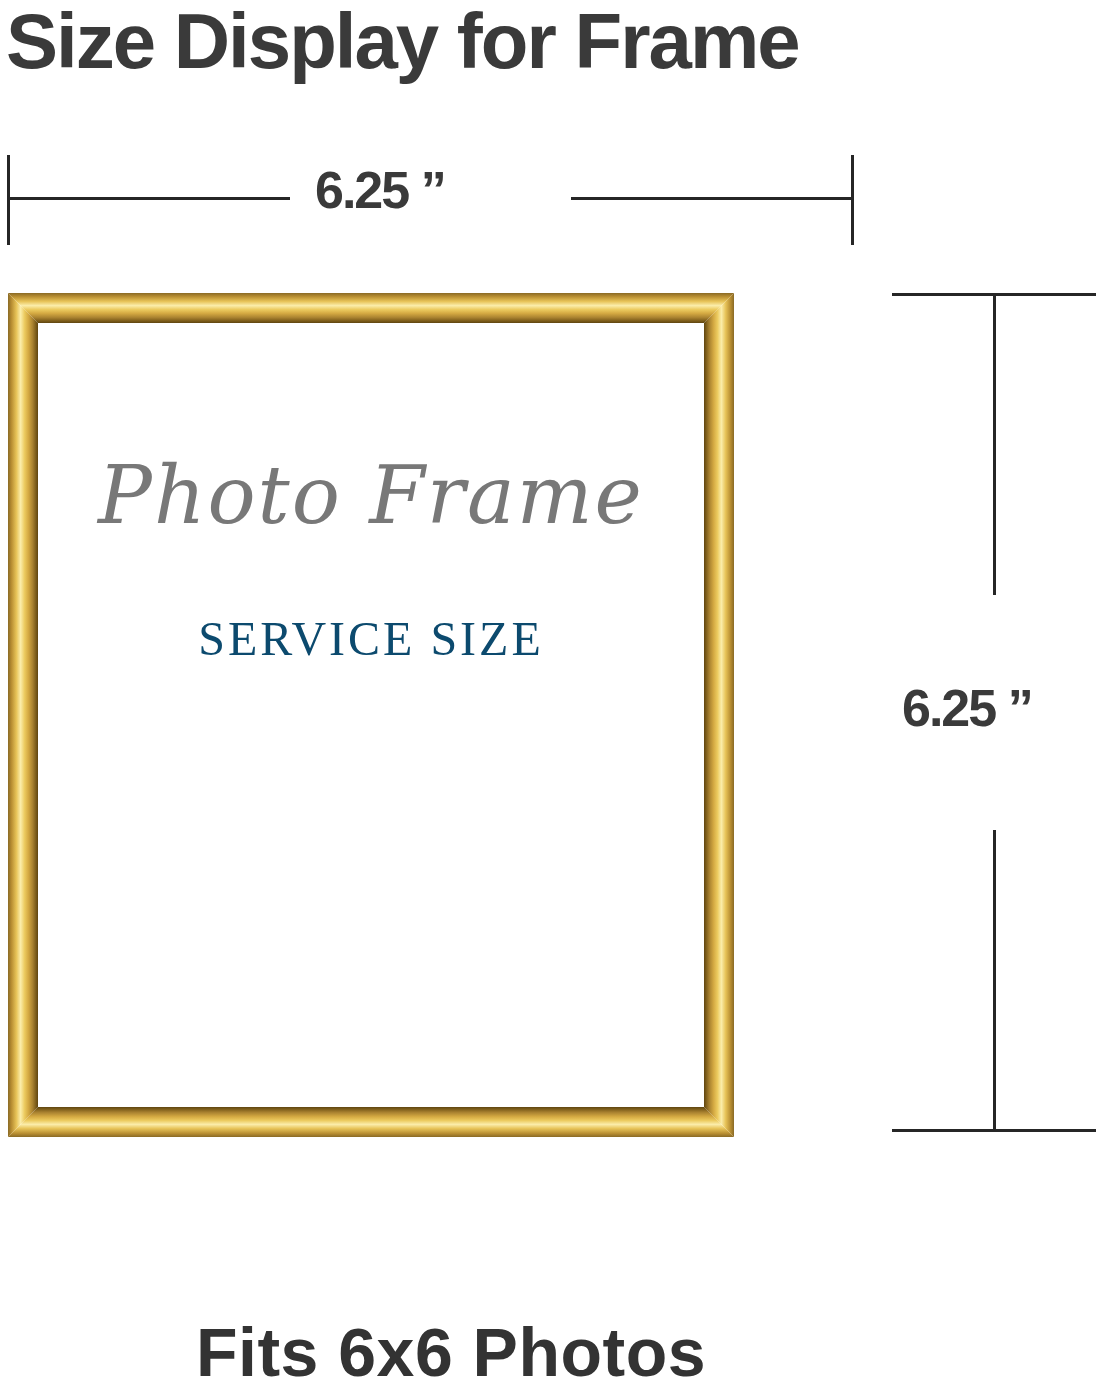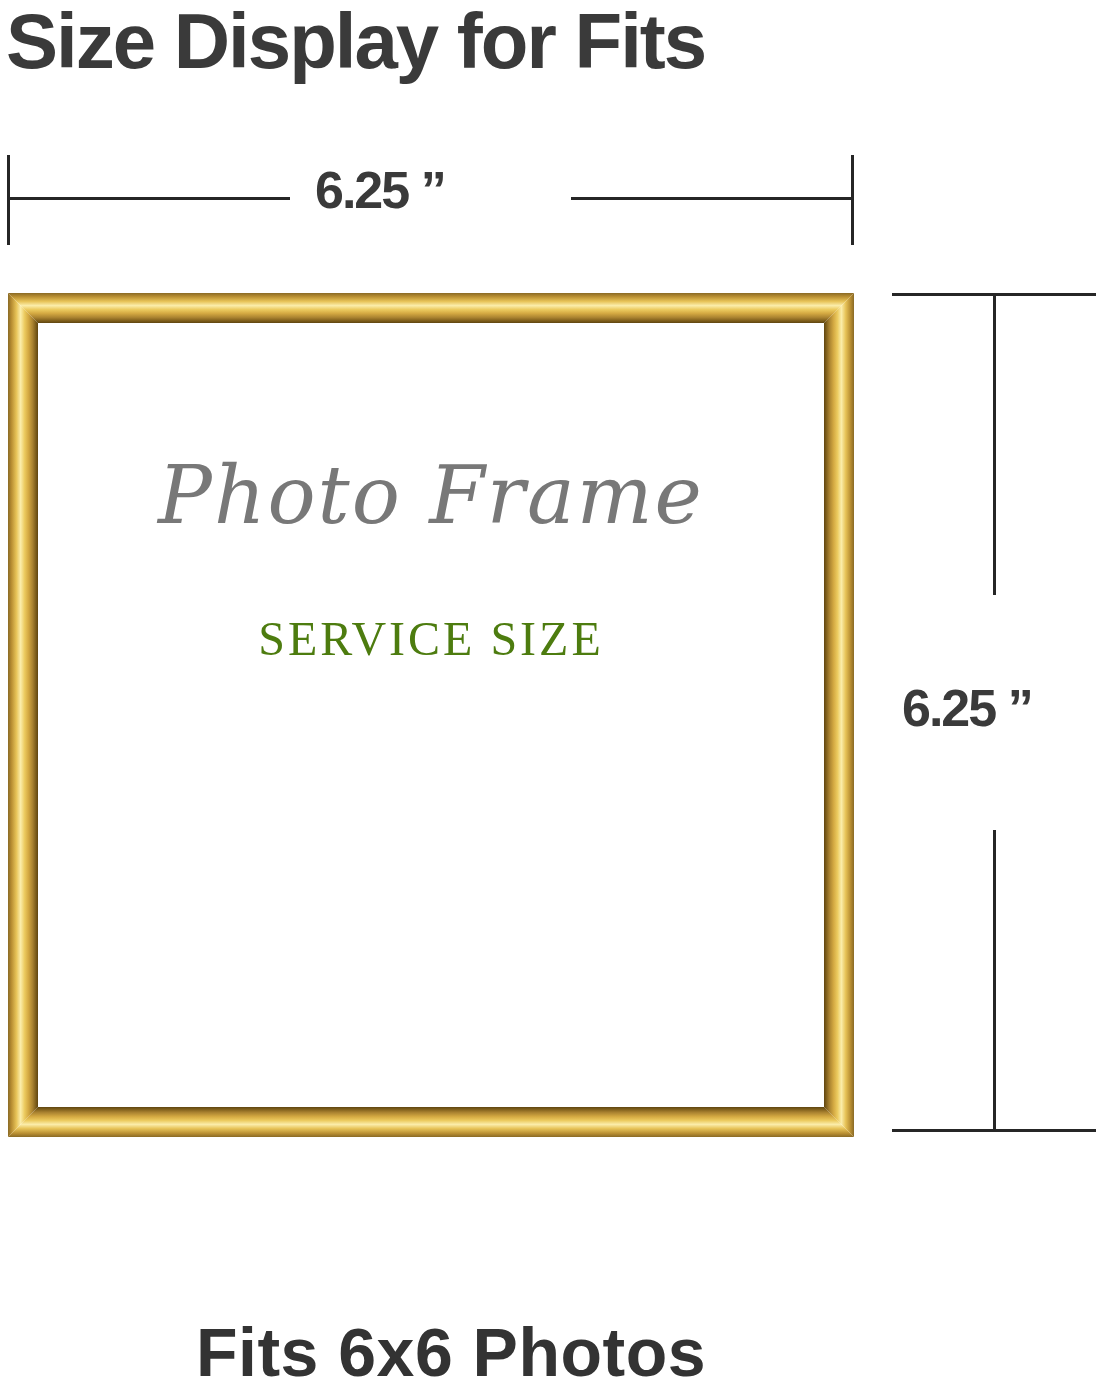--- a/index.html
+++ b/index.html
@@ -14,21 +14,21 @@
   }
   
   .dim-line  { position:absolute; background:#262626; }
   .dim-label {
     position:absolute; text-align:left;
     font-size:52px; font-weight:bold; letter-spacing:-2px; color:#3a3a3a;
     line-height:1; white-space:nowrap;
   }
   
   .frame {
-    position:absolute; left:8px; top:293px; width:846px; height:844px;
+    position:absolute; left:8px; top:293px; width:726px; height:844px;
     border-radius:15px;
   }
   .edge { position:absolute; }
   .edge-h {
     left:0; right:0; height:30px;
     background:linear-gradient(180deg,#8a6a25 0%,#b98f33 12%,#e7c358 28%,#fbedaa 42%,#eccb60 55%,#d4a942 68%,#a98230 82%,#7c5c1a 93%,#5f4510 100%);
   }
   .edge-top    { top:0;    clip-path:polygon(0 0, 100% 0, calc(100% - 30px) 100%, 30px 100%); }
   .edge-bottom { bottom:0; transform:scaleY(-1);
                  clip-path:polygon(0 0, 100% 0, calc(100% - 30px) 100%, 30px 100%); }
@@ -45,40 +45,40 @@
   }
   .script-text {
     position:absolute; left:0; right:0; top:133px; text-align:center;
     font-family:"DejaVu Serif", serif; font-style:italic;
     font-size:80px; line-height:1; color:#787878; letter-spacing:2px;
     white-space:nowrap;
   }
   .engraved-text {
     position:absolute; left:0; right:0; top:292px; text-align:center;
     font-family:"Liberation Serif", serif;
-    font-size:48px; line-height:1; color:#4d7c0f; letter-spacing:3px;
+    font-size:48px; line-height:1; color:#0c4a6e; letter-spacing:3px;
     white-space:nowrap;
   }
   .brand-text {
     position:absolute; left:0; right:0; top:562px; text-align:center;
     font-size:86px; font-weight:bold; line-height:1; color:#7d7d7d;
     letter-spacing:-2px; white-space:nowrap;
   }
   .footer-caption {
     position:absolute; left:0; top:1318px; width:902px; text-align:center;
     font-size:68px; font-weight:bold; letter-spacing:0.5px; line-height:1;
     color:#333333; white-space:nowrap;
   }
 </style>
 </head>
 <body>
 
 <div class="canvas">
 
-  <div class="page-title">Size Display for Fits</div>
+  <div class="page-title">Size Display for Frame</div>
 
   <div>
     <div class="dim-line" style="left:7px;   top:155px; width:3px;   height:90px;"></div>
     <div class="dim-line" style="left:7px;   top:197px; width:283px; height:3px;"></div>
     <div class="dim-label" style="left:315px; top:164px; width:282px;">6.25 ”</div>
     <div class="dim-line" style="left:571px; top:197px; width:283px; height:3px;"></div>
     <div class="dim-line" style="left:851px; top:155px; width:3px;   height:90px;"></div>
   </div>
 
   <div class="frame">

